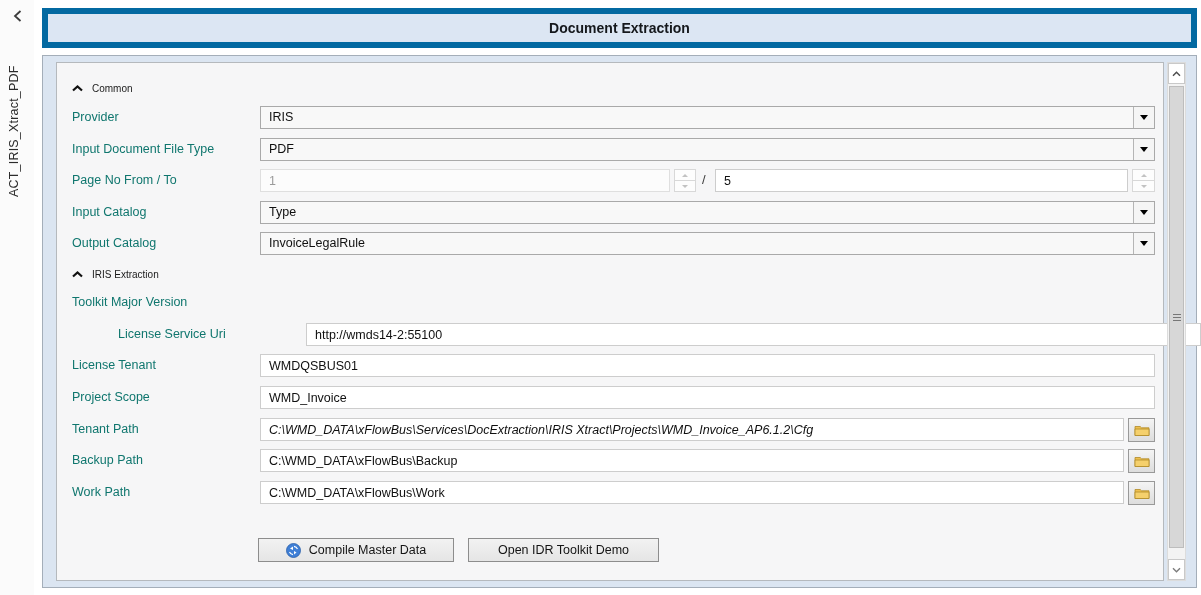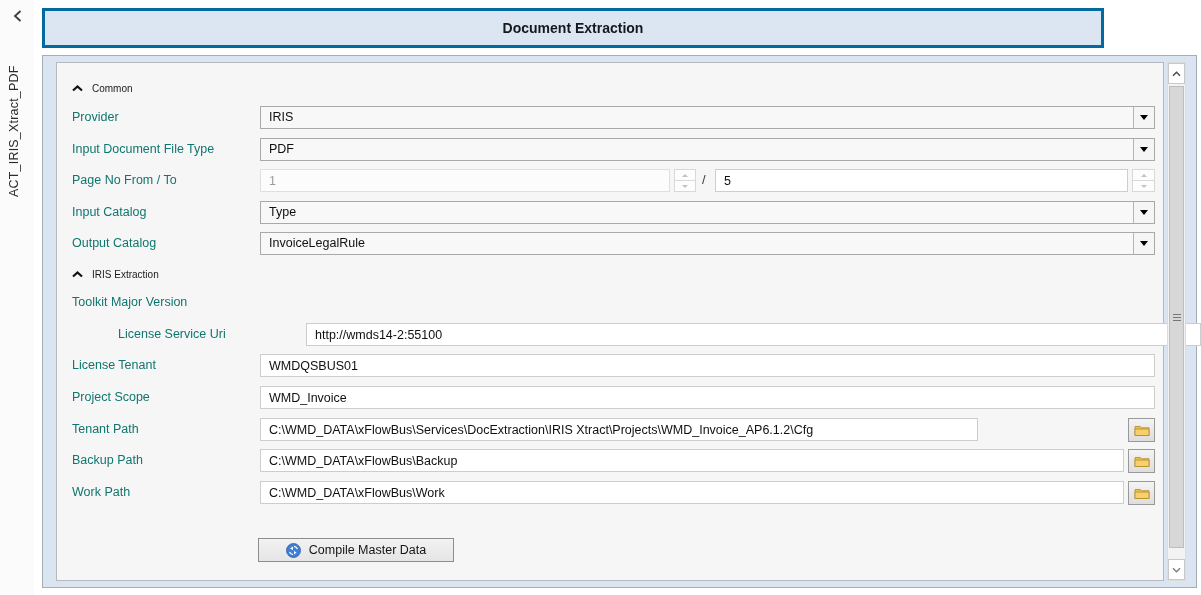--- a/index.html
+++ b/index.html
@@ -15,22 +15,22 @@
   .left-rail { position:absolute; left:0; top:0; width:34px; height:595px; background:#fbfbfb; }
   .collapse-btn { position:absolute; left:9px; top:8px; width:16px; height:16px; cursor:pointer; display:flex; align-items:center; justify-content:center; }
   .rail-label {
     position:absolute; left:7px; top:32px; height:165px;
     writing-mode:vertical-rl; transform:rotate(180deg);
     font-size:12.5px; color:#2b2b2b; white-space:nowrap; letter-spacing:0.2px;
   }
 
   
   .header-bar {
-    position:absolute; left:42px; top:8px; width:1062px; height:40px;
-    background:#dce6f3; border:3px solid #0369a1;
+    position:absolute; left:42px; top:8px; width:1155px; height:40px;
+    background:#dce6f3; border:6px solid #0369a1;
     display:flex; align-items:center; justify-content:center;
     font-size:14px; font-weight:bold; color:#15181c;
   }
 
   
   .outer-panel {
     position:absolute; left:42px; top:55px; width:1155px; height:533px;
     background:#dbe5f1; border:1px solid #a4aeb9;
   }
   .inner-panel {
@@ -199,21 +199,21 @@
       <input class="text-input" value="WMDQSBUS01" style="">
     </div>
 
     <div class="row" style="top:323px;">
       <span class="row-label">Project Scope</span>
       <input class="text-input" value="WMD_Invoice" style="">
     </div>
 
     <div class="row" style="top:355px;">
       <span class="row-label">Tenant Path</span>
-      <input class="text-input" style="width: 718px;" value="C:\WMD_DATA\xFlowBus\Services\DocExtraction\IRIS Xtract\Projects\WMD_Invoice_AP6.1.2\Cfg">
+      <input class="text-input" style="width: 864px; font-style: italic;" value="C:\WMD_DATA\xFlowBus\Services\DocExtraction\IRIS Xtract\Projects\WMD_Invoice_AP6.1.2\Cfg">
       <div class="folder-btn" style="left:1071px;">
         <svg width="16" height="13" viewBox="0 0 16 13">
             <path d="M1,2.5 L1,11.5 L15,11.5 L15,3.8 L7.5,3.8 L6.2,2.5 Z" fill="#eec04f" stroke="#b08a28" stroke-width="0.8"></path>
             <path d="M1,5 L15,5 L15,11.5 L1,11.5 Z" fill="#f5d06c" stroke="#b08a28" stroke-width="0.8"></path>
           </svg>
       </div>
     </div>
 
     <div class="row" style="top:386px;">
       <span class="row-label">Backup Path</span>
@@ -241,20 +241,23 @@
       <div class="btn" style="left:201px; width:196px;">
         <svg width="15" height="15" viewBox="0 0 15 15">
           <circle cx="7.5" cy="7.5" r="7" fill="#3f7fd6" stroke="#2a5ea8" stroke-width="0.8"></circle>
           <path d="M4,5.5 L7,3.5 L7,7 Z" fill="#ffffff"></path>
           <path d="M10.5,9.5 L8,11.5 L8,8 Z" fill="#ffffff"></path>
           <path d="M3.5,9 A4.5,4.5 0 0 0 7,11.6" fill="none" stroke="#ffffff" stroke-width="1.1"></path>
           <path d="M11.5,6 A4.5,4.5 0 0 0 8,3.4" fill="none" stroke="#ffffff" stroke-width="1.1"></path>
         </svg>
         <span>Compile Master Data</span>
       </div>
+      <div class="btn" style="left:411px; width:191px;">
+        <span>Open IDR Toolkit Demo</span>
+      </div>
     </div>
 
   </div>
 
   <div class="scrollbar">
     <div class="sb-btn up">
       <svg width="9" height="6" viewBox="0 0 9 6">
           <polyline points="1,4.8 4.5,1.2 8,4.8" fill="none" stroke="#4d4d4d" stroke-width="1.4"></polyline>
         </svg>
     </div>

